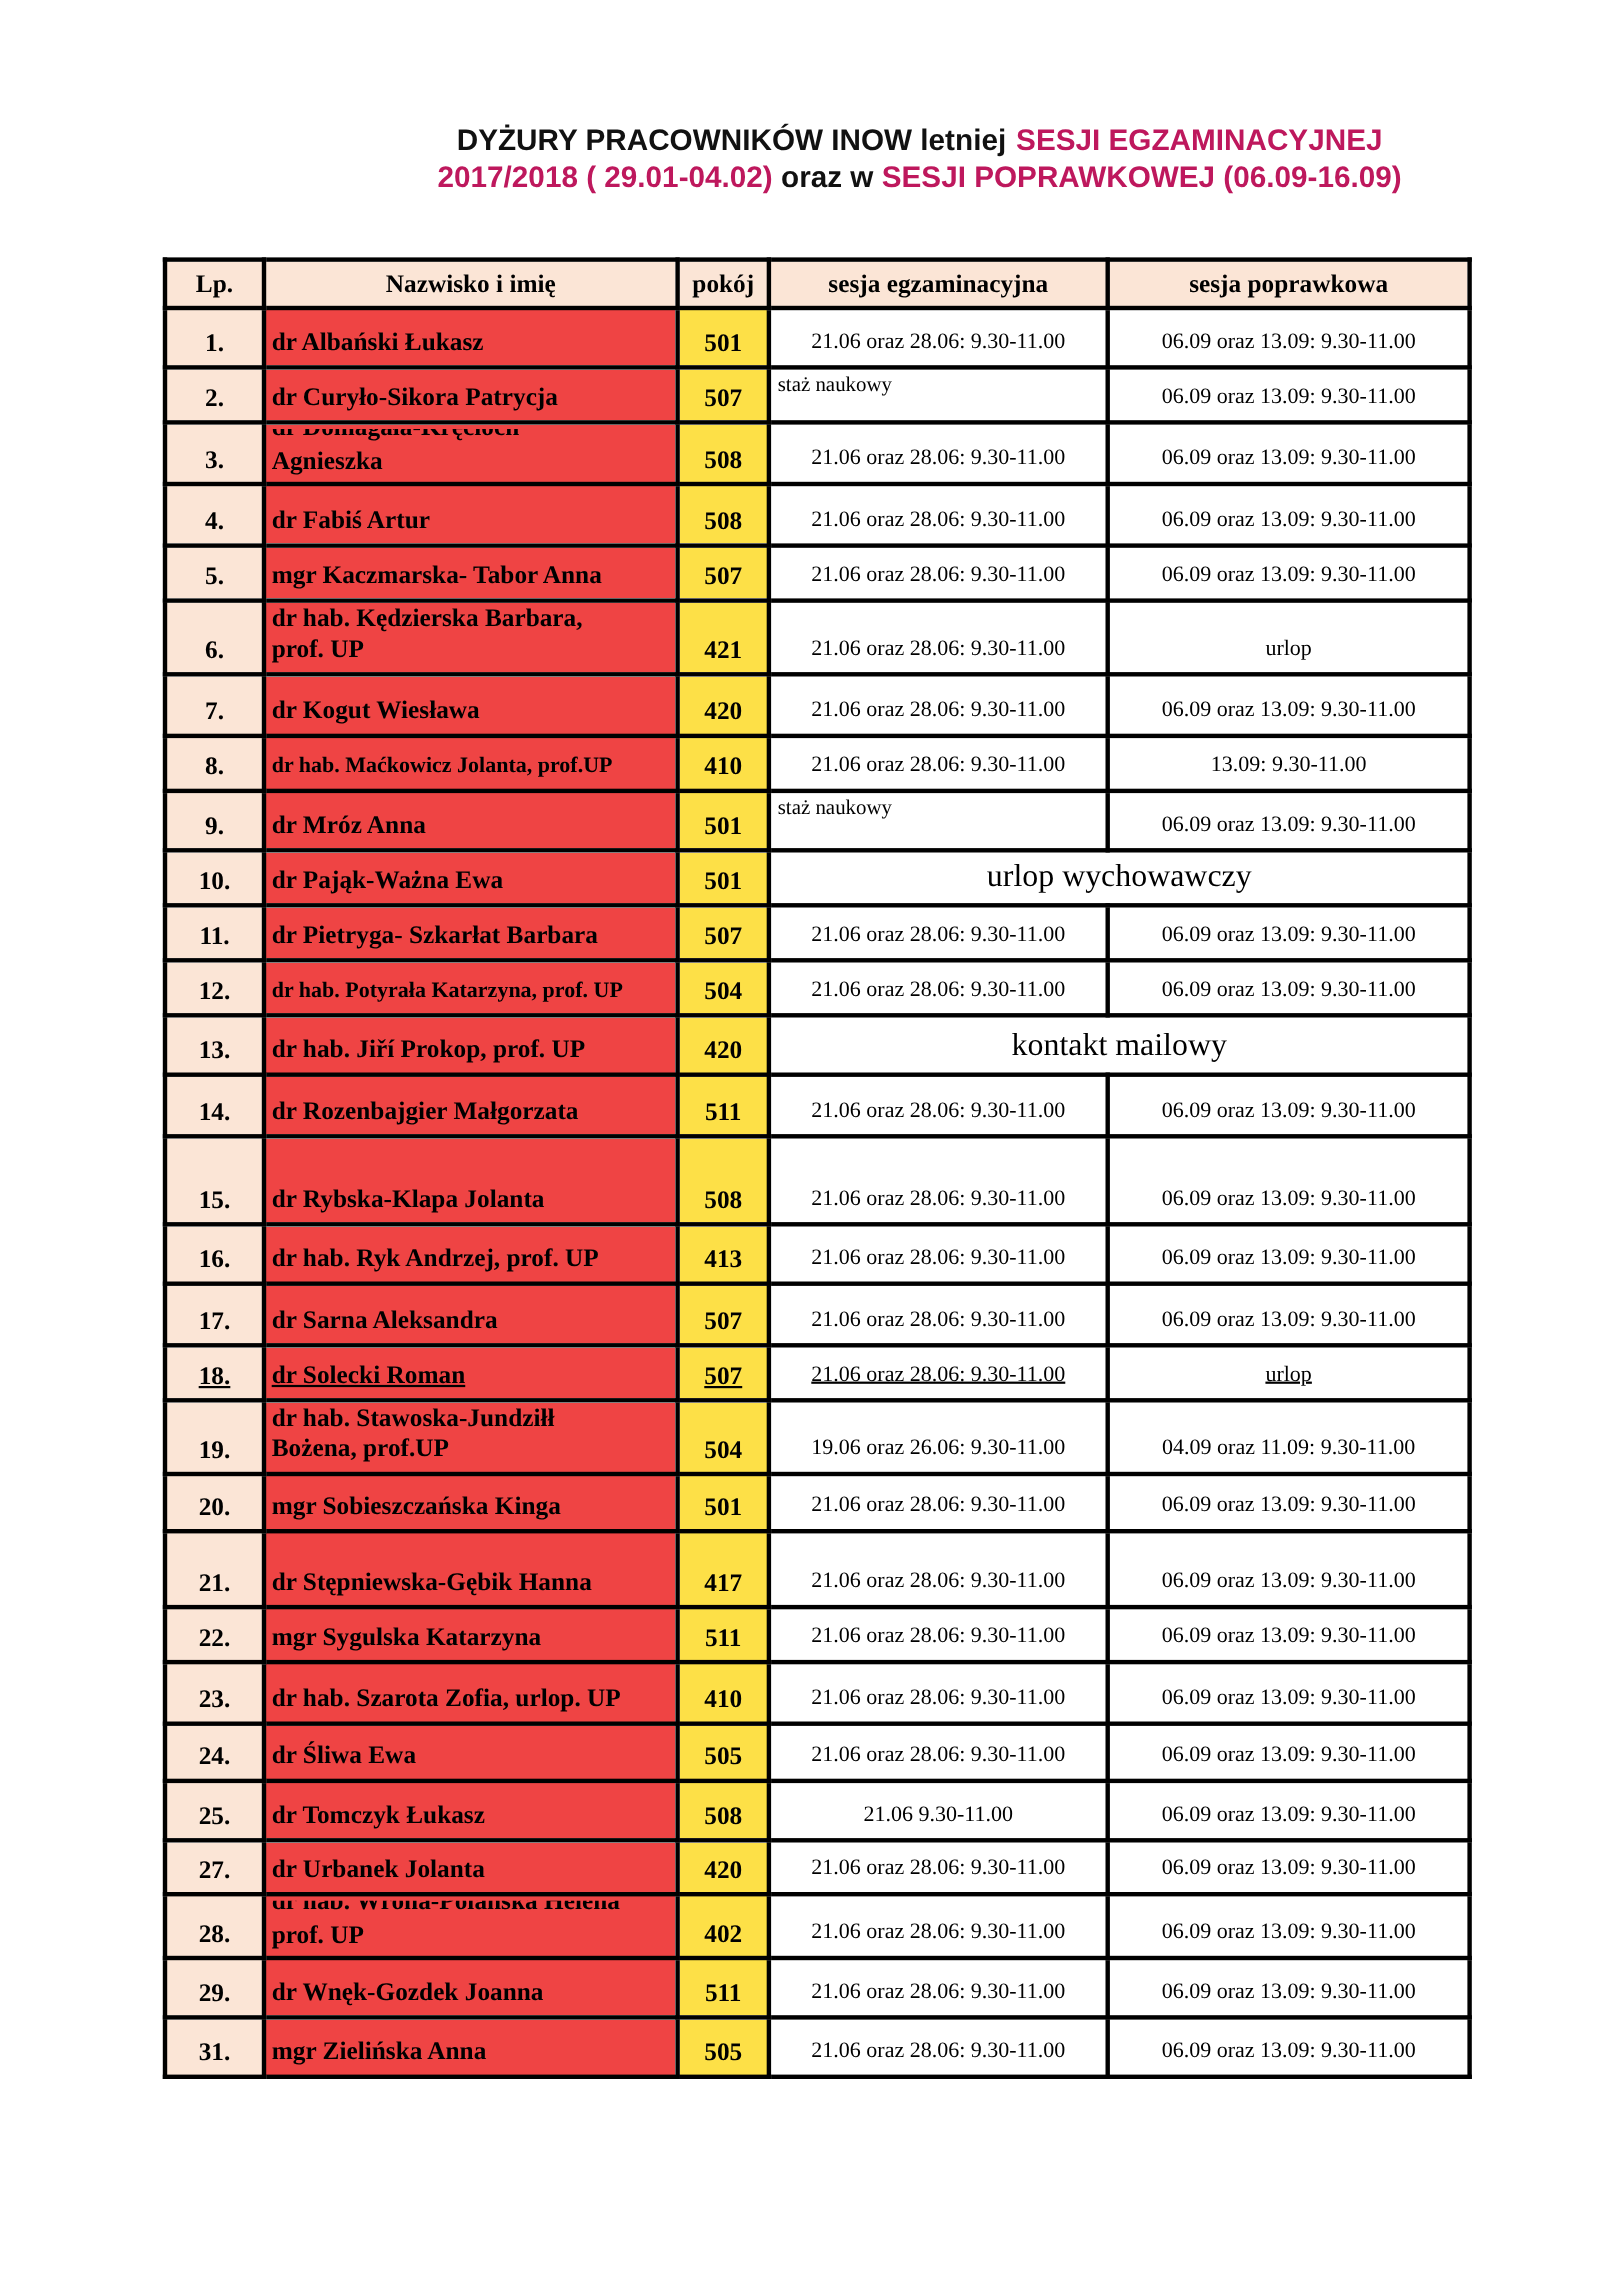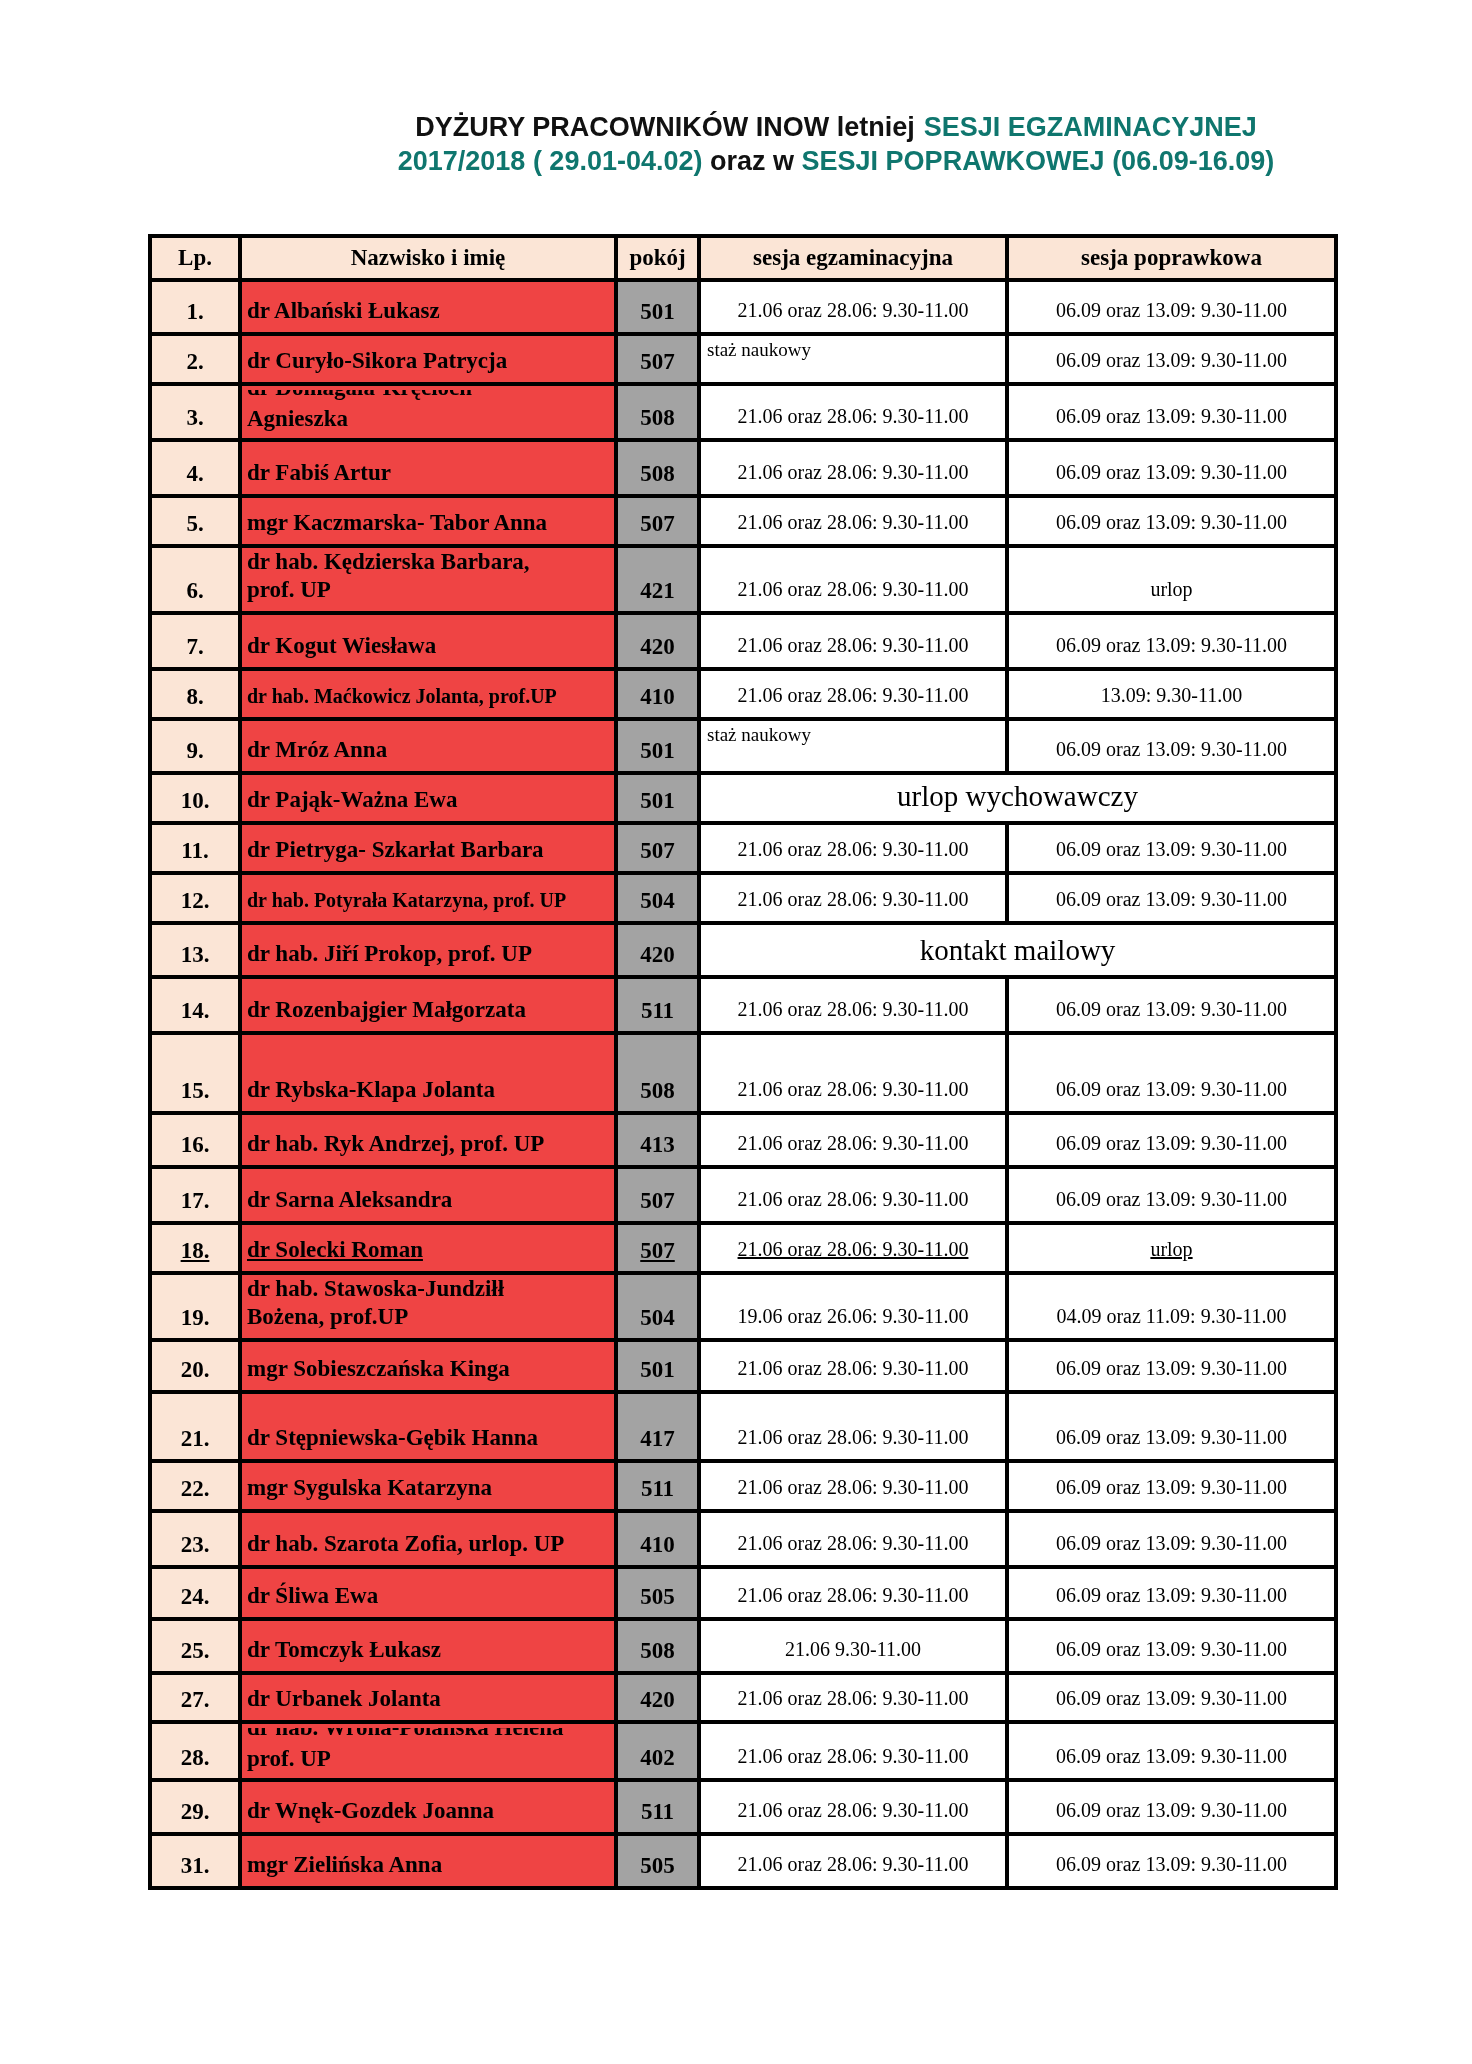--- a/index.html
+++ b/index.html
@@ -13,21 +13,21 @@
   .doc-title {
     position: absolute;
     top: 110px; left: 226px; width: 1220px;
     text-align: center;
     font-family: "Liberation Sans", sans-serif;
     font-weight: bold;
     font-size: 27px;
     line-height: 34px;
     color: #111111;
   }
-  .doc-title .red { color: #0f766e; }
+  .doc-title .red { color: #be185d; }
   .doc-title .gap { margin-left: 9px; }
 
   table.staff {
     position: absolute;
     left: 148px; top: 234px;
     width: 1186px;
     border-collapse: collapse;
     table-layout: fixed;
   }
   table.staff th, table.staff td {
@@ -56,21 +56,21 @@
   }
   td.c-name .nm { white-space: nowrap; display: block; line-height: 28px; }
   td.c-name.small { font-size: 20px; }
   td.c-name.clip { padding: 0; }
   .name-clip-box { position: relative; overflow: hidden; }
   .name-clip-box .name-clip-text {
     position: absolute; bottom: 4px; left: 5px; right: 2px;
     line-height: 31px; font-weight: bold;
   }
   td.c-room {
-    background: #a3a3a3;
+    background: #fde047;
     font-weight: bold; font-size: 23px;
     text-align: center; vertical-align: bottom;
     padding: 0 4px 7px;
   }
   td.c-exam, td.c-resit {
     background: #ffffff;
     font-size: 20px;
     text-align: center; vertical-align: bottom;
     padding: 0 6px 10px;
   }

